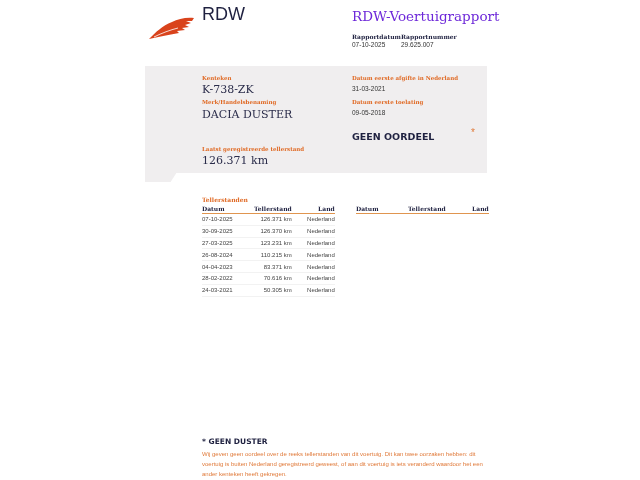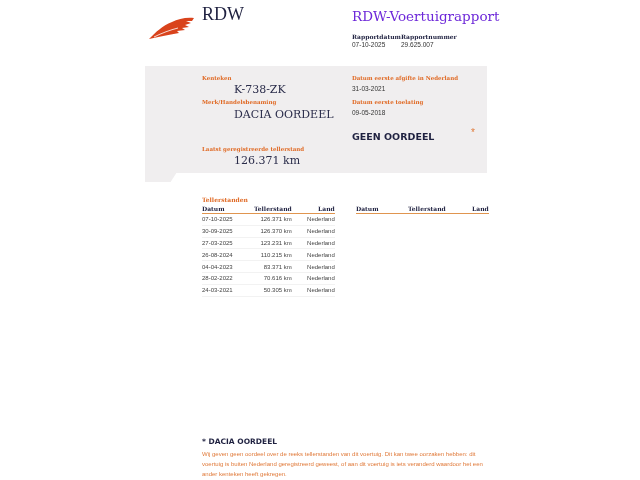--- a/index.html
+++ b/index.html
@@ -2,31 +2,31 @@
 <html><head>
 <meta charset="utf-8">
 <style>
   html, body { margin: 0; padding: 0; }
   body {
     width: 640px; height: 480px; background: #ffffff; position: relative; overflow: hidden;
     font-family: "Liberation Sans", sans-serif; color: #1d1d3b;
   }
   .abs { position: absolute; }
   .logo { left: 148px; top: 14px; width: 48px; height: 26px; }
-  .brand { left: 202px; top: 4px; font-family: Liberation Serif, serif; font-size: 18px; color: #1f2140; }
+  .brand { left: 202px; top: 4px; font-family: Liberation Sans, sans-serif; font-size: 18px; color: #1f2140; }
   .report-title { left: 352px; top: 8px; font-family: "DejaVu Serif", serif; font-size: 13.5px; color: #6d28d9; }
   .meta-label { font-size: 6px; font-weight: bold; color: #1f2140; font-family: "DejaVu Serif", serif; }
   .meta-value { font-size: 6.5px; color: #333; }
   .panel {
     left: 145px; top: 66px; width: 342px; height: 107px; background: #f0eeef;
   }
   .panel-tail { left: 145px; top: 172px; width: 32px; height: 10px; background: #f0eeef;
     clip-path: polygon(0 0, 100% 0, 80% 100%, 0 100%); }
   .lbl-orange { font-family: "DejaVu Serif", serif; font-size: 5.5px; font-weight: bold; color: #e06a25; white-space: nowrap; }
-  .big-serif { font-family: "DejaVu Serif", serif; font-size: 11px; color: #2a2c4a; white-space: nowrap; margin-left: 32px; }
+  .big-serif { font-family: "DejaVu Serif", serif; font-size: 11px; color: #2a2c4a; white-space: nowrap; }
   .small-val { font-size: 6.5px; color: #333; }
   .verdict { font-family: "DejaVu Sans", sans-serif; font-weight: bold; font-size: 9.5px; color: #1f2140; }
   .star { color: #e07a3a; font-size: 10px; }
   .section-title { left: 202px; top: 196px; font-family: "DejaVu Serif", serif; font-size: 6px; font-weight: bold; color: #e06a25; }
   table.ts { position: absolute; border-collapse: collapse; font-size: 6px; }
   table.ts th { font-family: "DejaVu Serif", serif; font-weight: bold; font-size: 6px; color: #1f2140; padding: 0 0 1px 0; border-bottom: 1px solid #e0954f; }
   table.ts td { color: #444; padding: 2px 0; height: 6.8px; border-bottom: 1px solid #f2f2f2; }
   .c1 { text-align: left; width: 52px; }
   .c2 { text-align: right; width: 35px; }
   .c3 { text-align: right; width: 43px; }
@@ -47,21 +47,21 @@
 <div class="abs meta-value" style="left:352px;top:41px;">07-10-2025</div>
 <div class="abs meta-label" style="left:401px;top:33px;">Rapportnummer</div>
 <div class="abs meta-value" style="left:401px;top:41px;">29.625.007</div>
 
 <div class="abs panel"></div>
 <div class="abs panel-tail"></div>
 
 <div class="abs lbl-orange" style="left:202px;top:75px;">Kenteken</div>
 <div class="abs big-serif" style="left:202px;top:83px;">K-738-ZK</div>
 <div class="abs lbl-orange" style="left:202px;top:99px;">Merk/Handelsbenaming</div>
-<div class="abs big-serif" style="left:202px;top:108px;">DACIA OORDEEL</div>
+<div class="abs big-serif" style="left:202px;top:108px;">DACIA DUSTER</div>
 <div class="abs lbl-orange" style="left:202px;top:146px;">Laatst geregistreerde tellerstand</div>
 <div class="abs big-serif" style="left:202px;top:154px;">126.371 km</div>
 
 <div class="abs lbl-orange" style="left:352px;top:75px;">Datum eerste afgifte in Nederland</div>
 <div class="abs small-val" style="left:352px;top:85px;">31-03-2021</div>
 <div class="abs lbl-orange" style="left:352px;top:99px;">Datum eerste toelating</div>
 <div class="abs small-val" style="left:352px;top:109px;">09-05-2018</div>
 <div class="abs verdict" style="left:352px;top:131px;text-align:right;">GEEN OORDEEL</div>
 <div class="abs star" style="left:471px;top:127px;">*</div>
 
@@ -117,14 +117,14 @@
 <table class="ts" style="left:356px;top:205px;">
   <thead>
     <tr>
       <th class="c1">Datum</th>
       <th class="c2">Tellerstand</th>
       <th class="c3">Land</th>
     </tr>
   </thead>
 </table>
 
-<div class="abs foot-title">* DACIA OORDEEL</div>
+<div class="abs foot-title">* GEEN DUSTER</div>
 <div class="abs foot-text">Wij geven geen oordeel over de reeks tellerstanden van dit voertuig. Dit kan twee oorzaken hebben: dit voertuig is buiten Nederland geregistreerd geweest, of aan dit voertuig is iets veranderd waardoor het een ander kenteken heeft gekregen.</div>
 
 </body></html>

